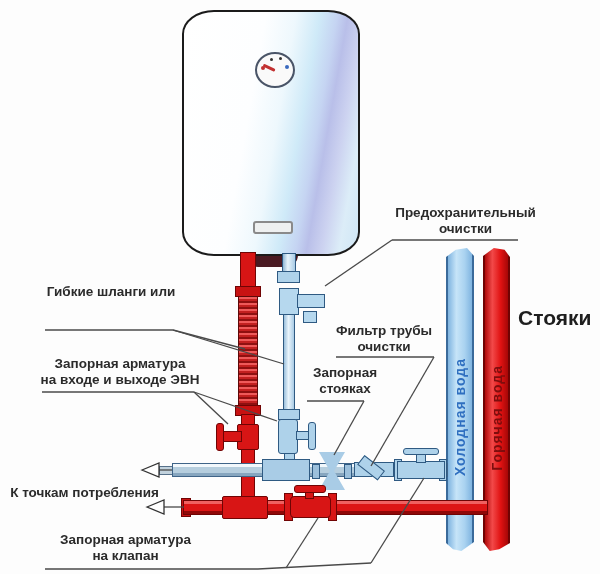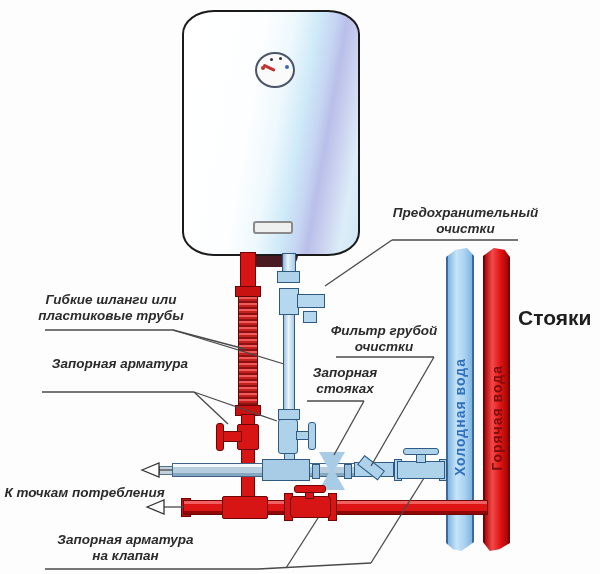--- a/index.html
+++ b/index.html
@@ -2,21 +2,21 @@
 <html><head>
 <meta charset="utf-8">
 <style>
   * { box-sizing: border-box; margin: 0; padding: 0; }
   html,body { width:600px; height:574px; }
   body { font-family: "Liberation Sans", sans-serif; background:#fdfdfd; position:relative; overflow:hidden; }
   .abs { position:absolute; }
 
   
   .lbl { position:absolute; font-weight:700; font-size:13.5px; line-height:1.2; color:#2b2b2b; text-align:center; z-index:6; }
-  .lbl span { display:block;font-style:italic; }
+  .lbl span { display:block; }
   .lbl-risers { position:absolute; font-weight:700; font-size:21px; color:#1e1e1e; z-index:6; }
 
   
   .heater { position:absolute; left:182px; top:10px; width:178px; height:246px; z-index:2;
     border:2px solid #1b1b1b; border-radius:32px 32px 32px 32px / 24px 24px 24px 24px;
     background:linear-gradient(100deg,#ffffff 0%,#fdfeff 38%,#eef8fd 52%,#cfeaf8 63%,#c5d4f2 71%,#b9bfe9 76%,#ccd2f0 83%,#dcedf8 91%,#cfe6f5 100%); }
   .gauge { position:absolute; left:255px; top:52px; width:40px; height:36px; border-radius:50%;
     border:2px solid #4a5568; background:#fafafa; z-index:3; }
   .needle { position:absolute; left:5px; top:15px; width:13px; height:3px; background:#c23030;
     border-radius:2px; transform-origin:100% 50%; transform:rotate(25deg); }
@@ -197,29 +197,29 @@
     <path d="M163 507 L184 507"></path>
   </g>
   <polygon points="142,470 159,463 159,477" fill="#ffffff" stroke="#333333" stroke-width="1.3"></polygon>
   <polygon points="147,507 164,500 164,514" fill="#ffffff" stroke="#333333" stroke-width="1.3"></polygon>
 </svg>
 
 <div class="lbl" style="left:383px; top:205px; width:165px;">
   <span>Предохранительный</span>
   <span>очистки</span>
 </div>
-<div class="lbl" style="left:38px; top:292px; width:146px;">
+<div class="lbl" style="left:38px; top:284px; width:146px;">
   <span>Гибкие шланги или</span>
-  <span>пластиковые трубы</span>
 </div>
 <div class="lbl" style="left:30px; top:356px; width:180px;">
   <span>Запорная арматура</span>
+  <span>на входе и выходе ЭВН</span>
 </div>
 <div class="lbl" style="left:328px; top:323px; width:112px;">
-  <span>Фильтр грубой</span>
+  <span>Фильтр трубы</span>
   <span>очистки</span>
 </div>
 <div class="lbl" style="left:300px; top:365px; width:90px;">
   <span>Запорная</span>
   <span>стояках</span>
 </div>
 <div class="lbl" style="left:2px; top:485px; width:165px; text-align:center;">
   <span>К точкам потребления</span>
 </div>
 <div class="lbl" style="left:38px; top:532px; width:175px;">

